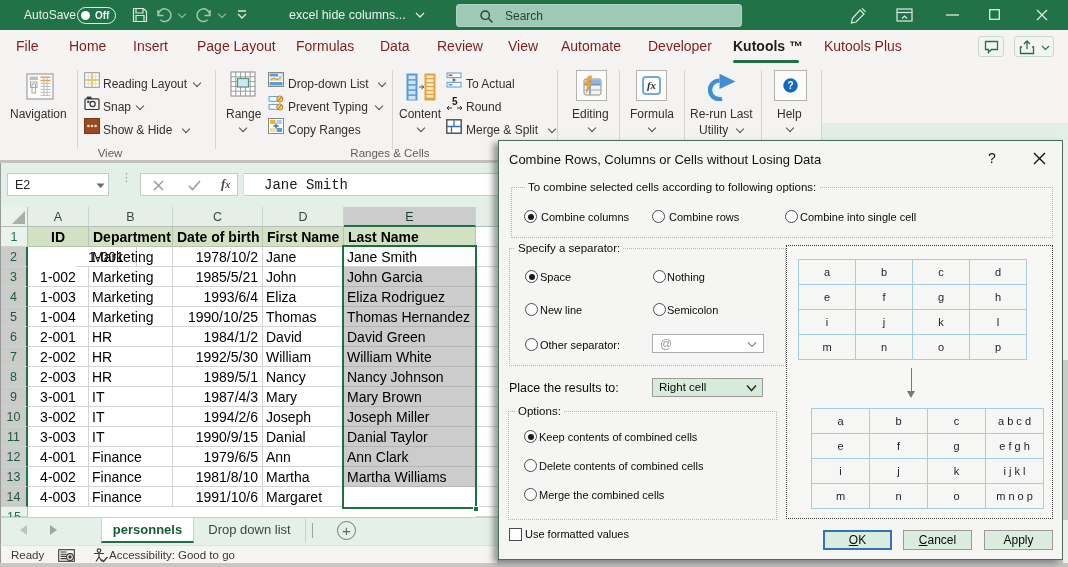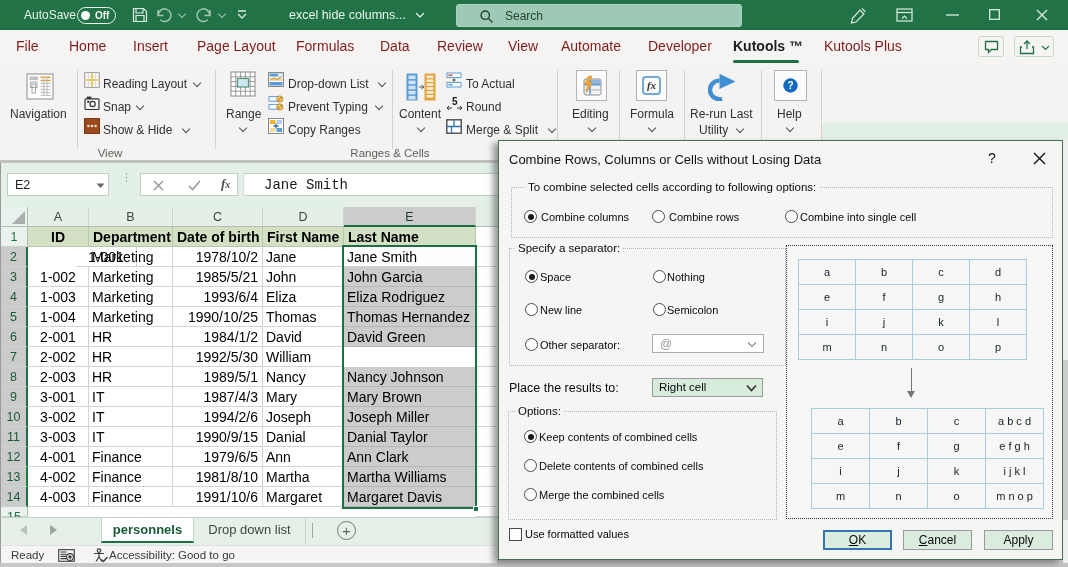--- a/index.html
+++ b/index.html
@@ -380,20 +380,21 @@
 <div class="cell" style="left:343px;top:100px;width:132px;height:20px;text-align:left;padding-left:3px;background:#cccccc;border-bottom-color:#b7b7b7;">Thomas Hernandez</div>
 <div class="cell" style="left:27px;top:120px;width:61px;height:20px;text-align:center;">2-001</div>
 <div class="cell" style="left:88px;top:120px;width:84px;height:20px;text-align:left;padding-left:3px;">HR</div>
 <div class="cell" style="left:172px;top:120px;width:90px;height:20px;text-align:right;padding-right:4px;">1984/1/2</div>
 <div class="cell" style="left:262px;top:120px;width:81px;height:20px;text-align:left;padding-left:3px;">David</div>
 <div class="cell" style="left:343px;top:120px;width:132px;height:20px;text-align:left;padding-left:3px;background:#cccccc;border-bottom-color:#b7b7b7;">David Green</div>
 <div class="cell" style="left:27px;top:140px;width:61px;height:20px;text-align:center;">2-002</div>
 <div class="cell" style="left:88px;top:140px;width:84px;height:20px;text-align:left;padding-left:3px;">HR</div>
 <div class="cell" style="left:172px;top:140px;width:90px;height:20px;text-align:right;padding-right:4px;">1992/5/30</div>
 <div class="cell" style="left:262px;top:140px;width:81px;height:20px;text-align:left;padding-left:3px;">William</div>
+<div class="cell" style="left:343px;top:140px;width:132px;height:20px;text-align:left;padding-left:3px;background:#cccccc;border-bottom-color:#b7b7b7;">William White</div>
 <div class="cell" style="left:27px;top:160px;width:61px;height:20px;text-align:center;">2-003</div>
 <div class="cell" style="left:88px;top:160px;width:84px;height:20px;text-align:left;padding-left:3px;">HR</div>
 <div class="cell" style="left:172px;top:160px;width:90px;height:20px;text-align:right;padding-right:4px;">1989/5/1</div>
 <div class="cell" style="left:262px;top:160px;width:81px;height:20px;text-align:left;padding-left:3px;">Nancy</div>
 <div class="cell" style="left:343px;top:160px;width:132px;height:20px;text-align:left;padding-left:3px;background:#cccccc;border-bottom-color:#b7b7b7;">Nancy Johnson</div>
 <div class="cell" style="left:27px;top:180px;width:61px;height:20px;text-align:center;">3-001</div>
 <div class="cell" style="left:88px;top:180px;width:84px;height:20px;text-align:left;padding-left:3px;">IT</div>
 <div class="cell" style="left:172px;top:180px;width:90px;height:20px;text-align:right;padding-right:4px;">1987/4/3</div>
 <div class="cell" style="left:262px;top:180px;width:81px;height:20px;text-align:left;padding-left:3px;">Mary</div>
 <div class="cell" style="left:343px;top:180px;width:132px;height:20px;text-align:left;padding-left:3px;background:#cccccc;border-bottom-color:#b7b7b7;">Mary Brown</div>
@@ -414,21 +415,20 @@
 <div class="cell" style="left:343px;top:240px;width:132px;height:20px;text-align:left;padding-left:3px;background:#cccccc;border-bottom-color:#b7b7b7;">Ann Clark</div>
 <div class="cell" style="left:27px;top:260px;width:61px;height:20px;text-align:center;">4-002</div>
 <div class="cell" style="left:88px;top:260px;width:84px;height:20px;text-align:left;padding-left:3px;">Finance</div>
 <div class="cell" style="left:172px;top:260px;width:90px;height:20px;text-align:right;padding-right:4px;">1981/8/10</div>
 <div class="cell" style="left:262px;top:260px;width:81px;height:20px;text-align:left;padding-left:3px;">Martha</div>
 <div class="cell" style="left:343px;top:260px;width:132px;height:20px;text-align:left;padding-left:3px;background:#cccccc;border-bottom-color:#b7b7b7;">Martha Williams</div>
 <div class="cell" style="left:27px;top:280px;width:61px;height:20px;text-align:center;">4-003</div>
 <div class="cell" style="left:88px;top:280px;width:84px;height:20px;text-align:left;padding-left:3px;">Finance</div>
 <div class="cell" style="left:172px;top:280px;width:90px;height:20px;text-align:right;padding-right:4px;">1991/10/6</div>
 <div class="cell" style="left:262px;top:280px;width:81px;height:20px;text-align:left;padding-left:3px;">Margaret</div>
-<div class="cell" style="left:343px;top:280px;width:132px;height:20px;text-align:left;padding-left:3px;background:#cccccc;border-bottom-color:#b7b7b7;">Margaret Davis</div>
 <div class="cell" style="left:475px;top:20px;width:23px;height:20px;border-right:none;"></div>
 <div class="cell" style="left:475px;top:40px;width:23px;height:20px;border-right:none;"></div>
 <div class="cell" style="left:475px;top:60px;width:23px;height:20px;border-right:none;"></div>
 <div class="cell" style="left:475px;top:80px;width:23px;height:20px;border-right:none;"></div>
 <div class="cell" style="left:475px;top:100px;width:23px;height:20px;border-right:none;"></div>
 <div class="cell" style="left:475px;top:120px;width:23px;height:20px;border-right:none;"></div>
 <div class="cell" style="left:475px;top:140px;width:23px;height:20px;border-right:none;"></div>
 <div class="cell" style="left:475px;top:160px;width:23px;height:20px;border-right:none;"></div>
 <div class="cell" style="left:475px;top:180px;width:23px;height:20px;border-right:none;"></div>
 <div class="cell" style="left:475px;top:200px;width:23px;height:20px;border-right:none;"></div>

